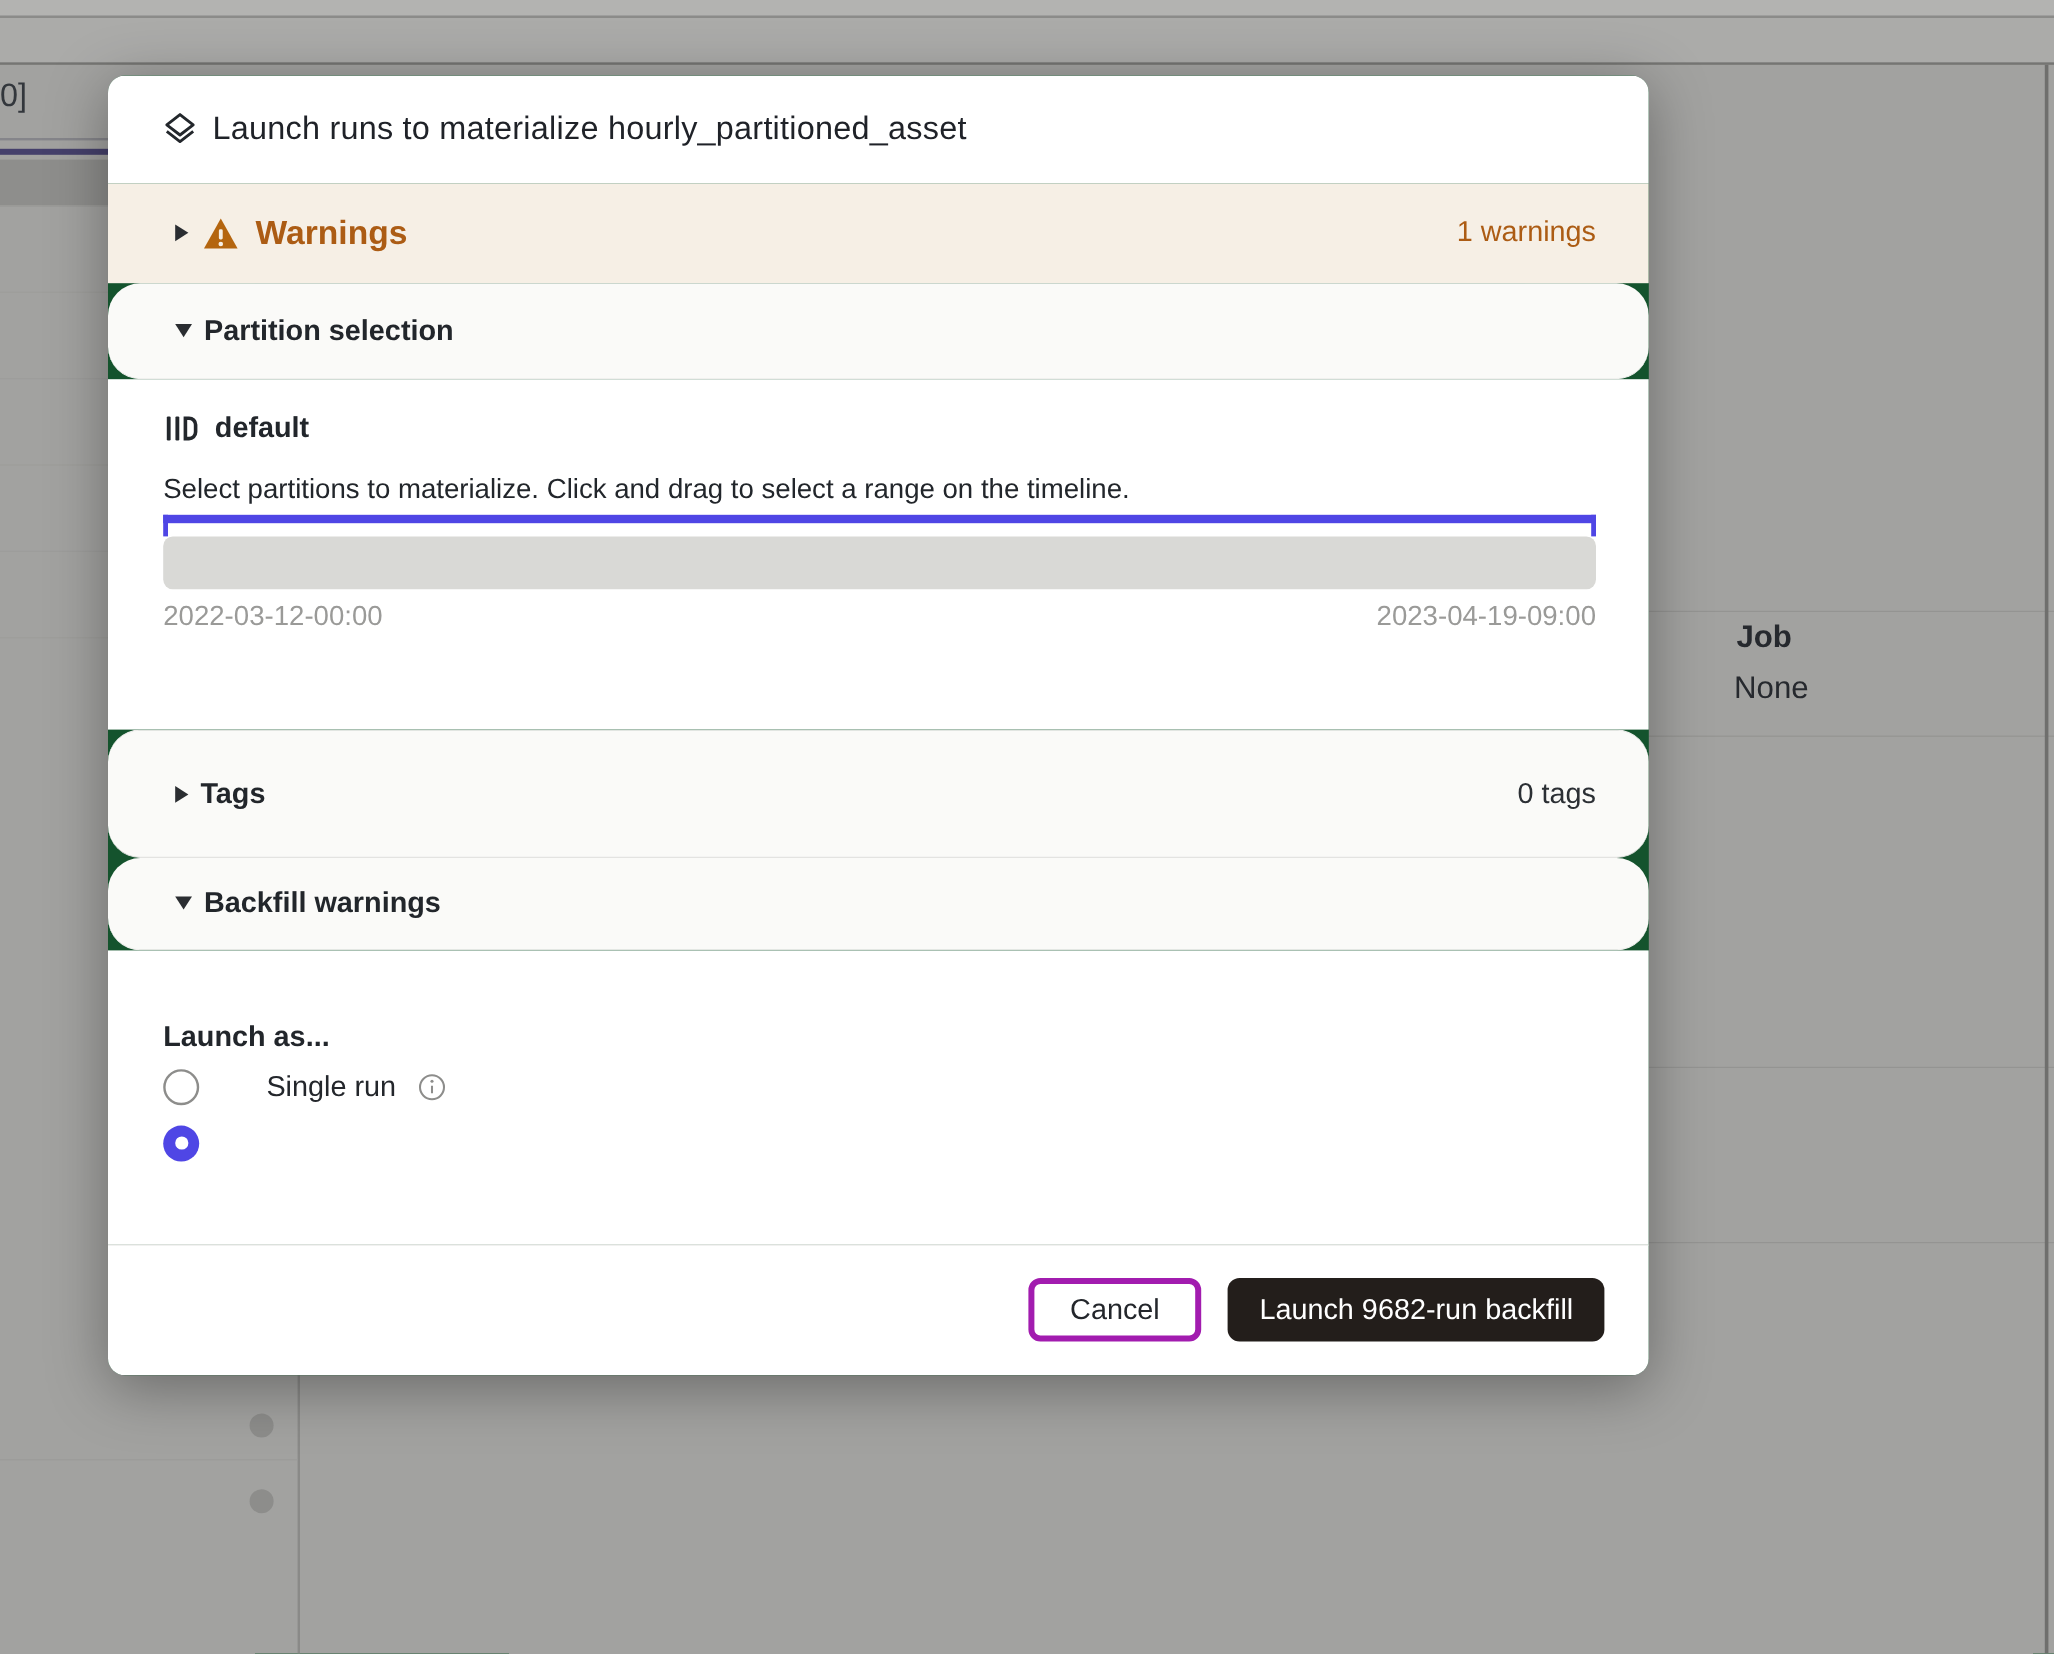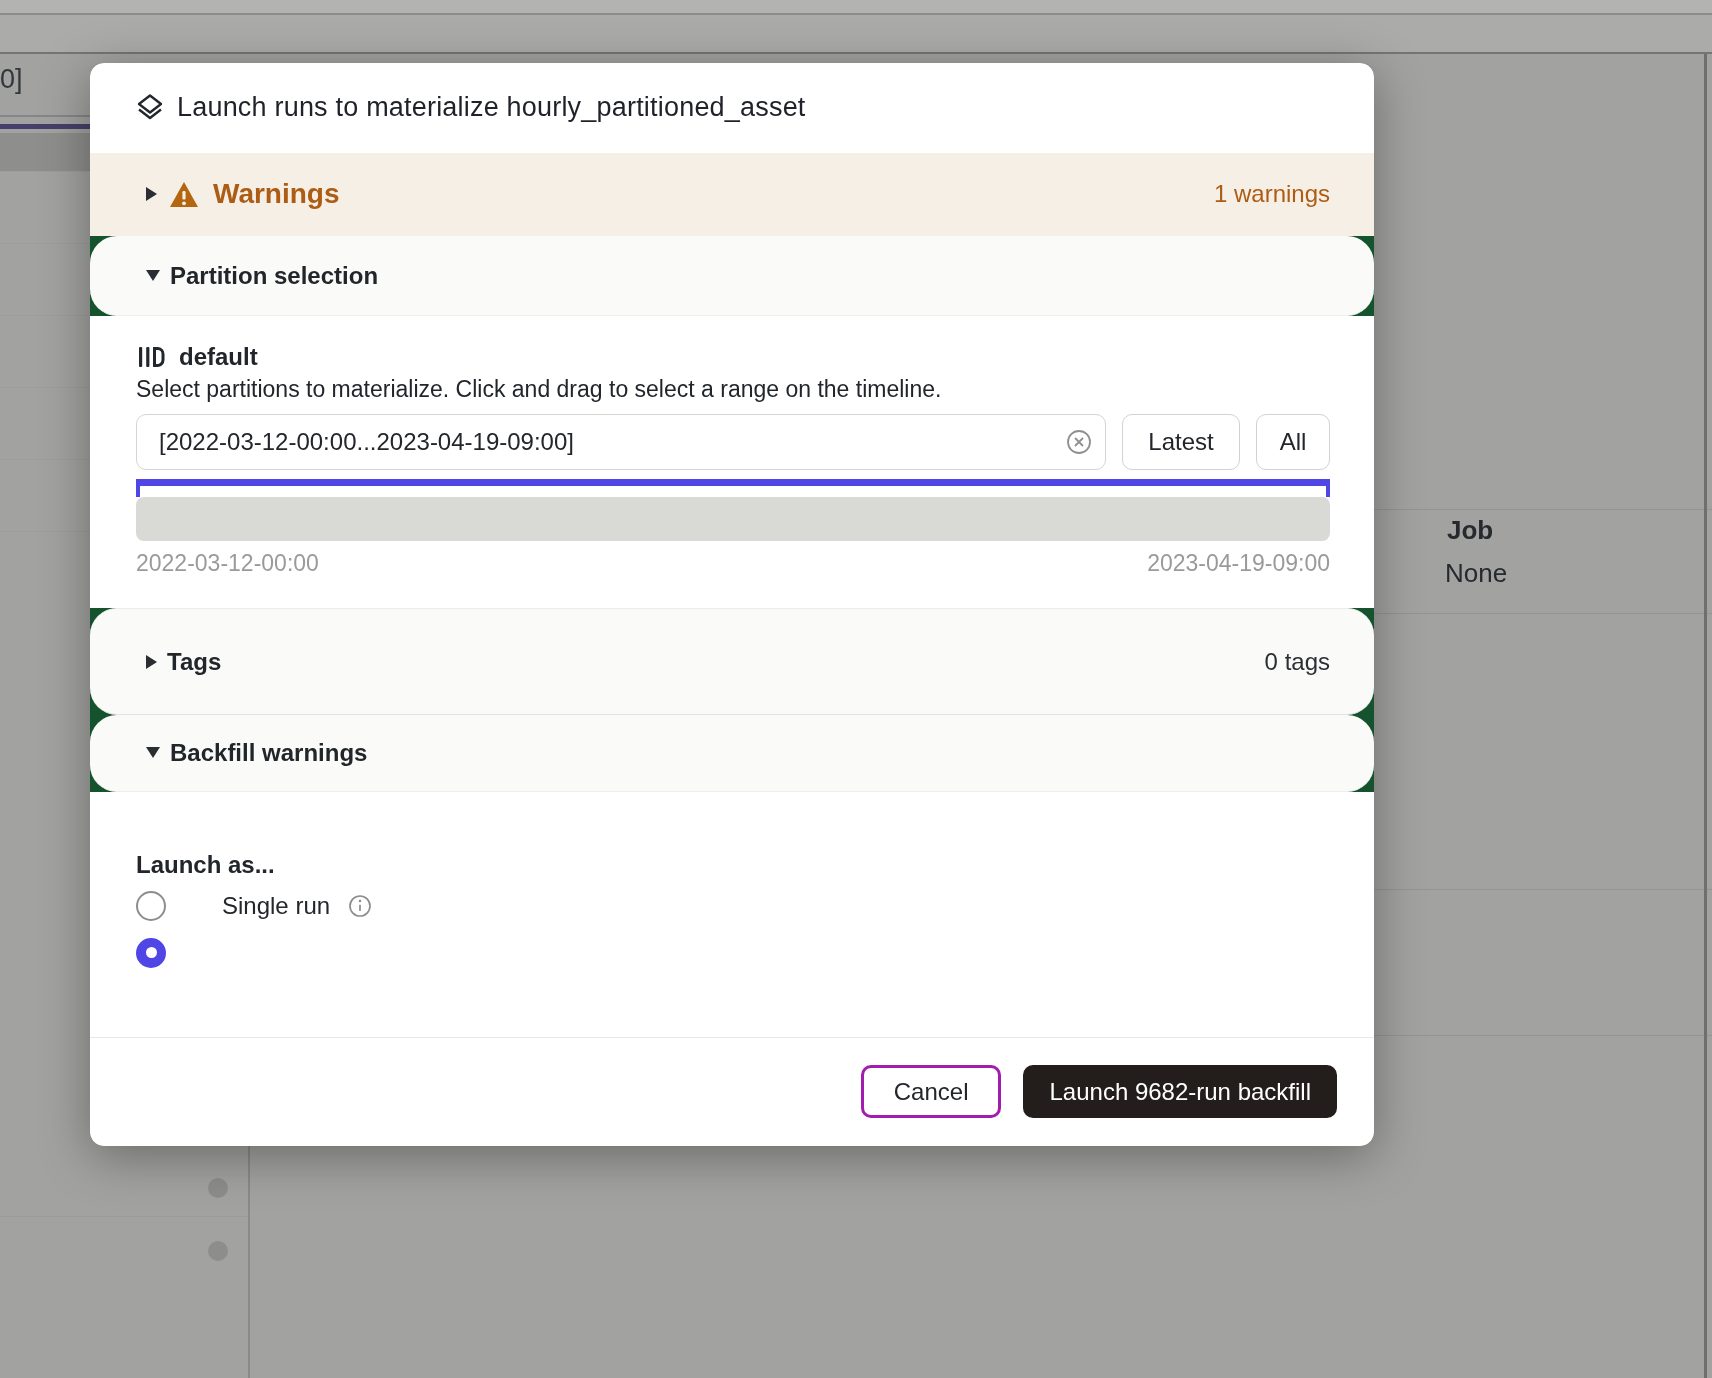--- a/index.html
+++ b/index.html
@@ -47,21 +47,21 @@
   .section-count { margin-left:auto; font-size:24px; color:#2b2f34; }
 
   .chev-right { width:0; height:0; border-left:11px solid #2a2d31;
     border-top:7px solid transparent; border-bottom:7px solid transparent; flex:none; }
   .chev-down { width:0; height:0; border-top:11px solid #2a2d31;
     border-left:7px solid transparent; border-right:7px solid transparent; flex:none; }
 
   .partition-content { height:298px; background:#fff; padding:26px 44px 0 46px; }
   .dim-row { display:flex; align-items:center; gap:13px; height:30px; }
   .dim-name { font-size:24px; font-weight:600; color:#22262b; }
-  .helper-text { margin-top:4px; font-size:23px; line-height:26px; color:#22262b; }
+  .helper-text { margin-top:22px; font-size:23px; line-height:26px; color:#22262b; }
 
   .input-row { margin-top:12px; display:flex; gap:16px; }
   .range-wrap { position:relative; flex:1; }
   .range-input { width:100%; height:56px; border:1px solid #d5d5d2; border-radius:10px;
     font-size:24px; color:#23262b; padding:0 56px 0 22px;
     font-family:"Liberation Sans","DejaVu Sans",sans-serif; background:#fff; outline:none; }
   .clear-btn { position:absolute; right:14px; top:15px; width:26px; height:26px; cursor:pointer; }
   .pill-btn { height:56px; border:1px solid #d2d2cf; border-radius:10px; background:#fff;
     font-size:24px; color:#23262b; cursor:pointer;
     font-family:"Liberation Sans","DejaVu Sans",sans-serif; }
@@ -85,21 +85,21 @@
   .radio-row.second { margin-top:15px; }
   .radio-off { width:30px; height:30px; border-radius:50%; border:2px solid #8d8d8b; background:#fff; flex:none; }
   .radio-on { width:30px; height:30px; border-radius:50%; background:#4f46e5;
     display:flex; align-items:center; justify-content:center; flex:none; }
   .radio-on .dot { width:11px; height:11px; border-radius:50%; background:#fff; }
   .radio-label { font-size:24px; color:#23262b;margin-left:40px; }
   .info-wrap { margin-left:2px; display:flex; align-items:center; }
 
   .modal-footer { height:112px; border-top:1px solid #e8e8e6; display:flex; align-items:center;
     justify-content:flex-end; gap:22px; padding-right:37px; background:#fff; }
-  .cancel-btn { height:53px; padding:0 30px; border:3px solid #a21caf; border-radius:10px;
+  .cancel-btn { height:53px; padding:0 30px; border:5px solid #a21caf; border-radius:10px;
     background:#fff; font-size:24px; color:#23262b; cursor:pointer;
     font-family:"Liberation Sans","DejaVu Sans",sans-serif; }
   .submit-btn { height:53px; padding:0 26px; border:none; border-radius:10px;
     background:#231e1b; font-size:24px; color:#fff; cursor:pointer;
     font-family:"Liberation Sans","DejaVu Sans",sans-serif; }
 </style>
 </head>
 <body>
 
 <div class="bg-layer">
@@ -170,33 +170,20 @@
         <svg width="30" height="30" viewBox="0 0 30 30">
           <rect x="3" y="5" width="3.2" height="20" rx="1" fill="#23272c"></rect>
           <rect x="10.2" y="5" width="3.2" height="20" rx="1" fill="#23272c"></rect>
           <path d="M18.5 6.5 h3 a5.5 5.5 0 0 1 5.5 5.5 v6 a5.5 5.5 0 0 1 -5.5 5.5 h-3 Z" fill="none" stroke="#23272c" stroke-width="3"></path>
         </svg>
       </span>
       <span class="dim-name">default</span>
     </div>
     <div class="helper-text">Select partitions to materialize. Click and drag to select a range on the timeline.</div>
 
-    <div class="input-row">
-      <div class="range-wrap">
-        <input class="range-input" type="text" value="[2022-03-12-00:00...2023-04-19-09:00]" style="">
-        <span class="clear-btn">
-          <svg width="26" height="26" viewBox="0 0 26 26" fill="none" stroke="#90908e" stroke-width="1.8">
-            <circle cx="13" cy="13" r="11"></circle>
-            <path d="M9 9 L17 17 M17 9 L9 17"></path>
-          </svg>
-        </span>
-      </div>
-      <button class="pill-btn latest">Latest</button>
-      <button class="pill-btn all">All</button>
-    </div>
 
     <div class="selection-bar"></div>
     <div class="timeline-track"></div>
     <div class="timeline-labels">
       <span>2022-03-12-00:00</span>
       <span>2023-04-19-09:00</span>
     </div>
   </div>
 
   <div class="section-head tags">

